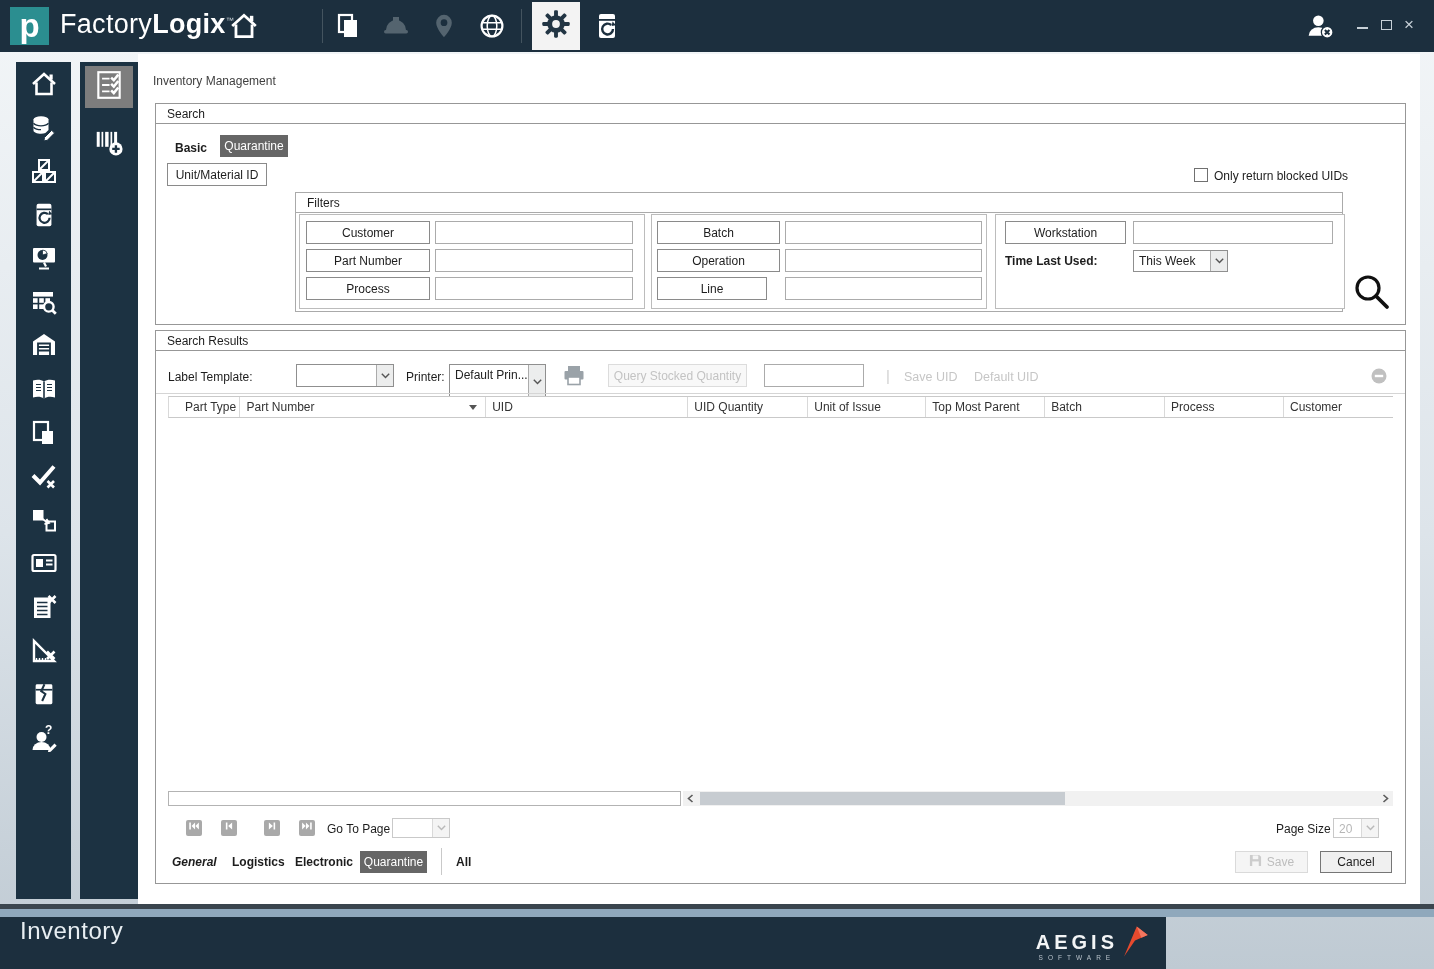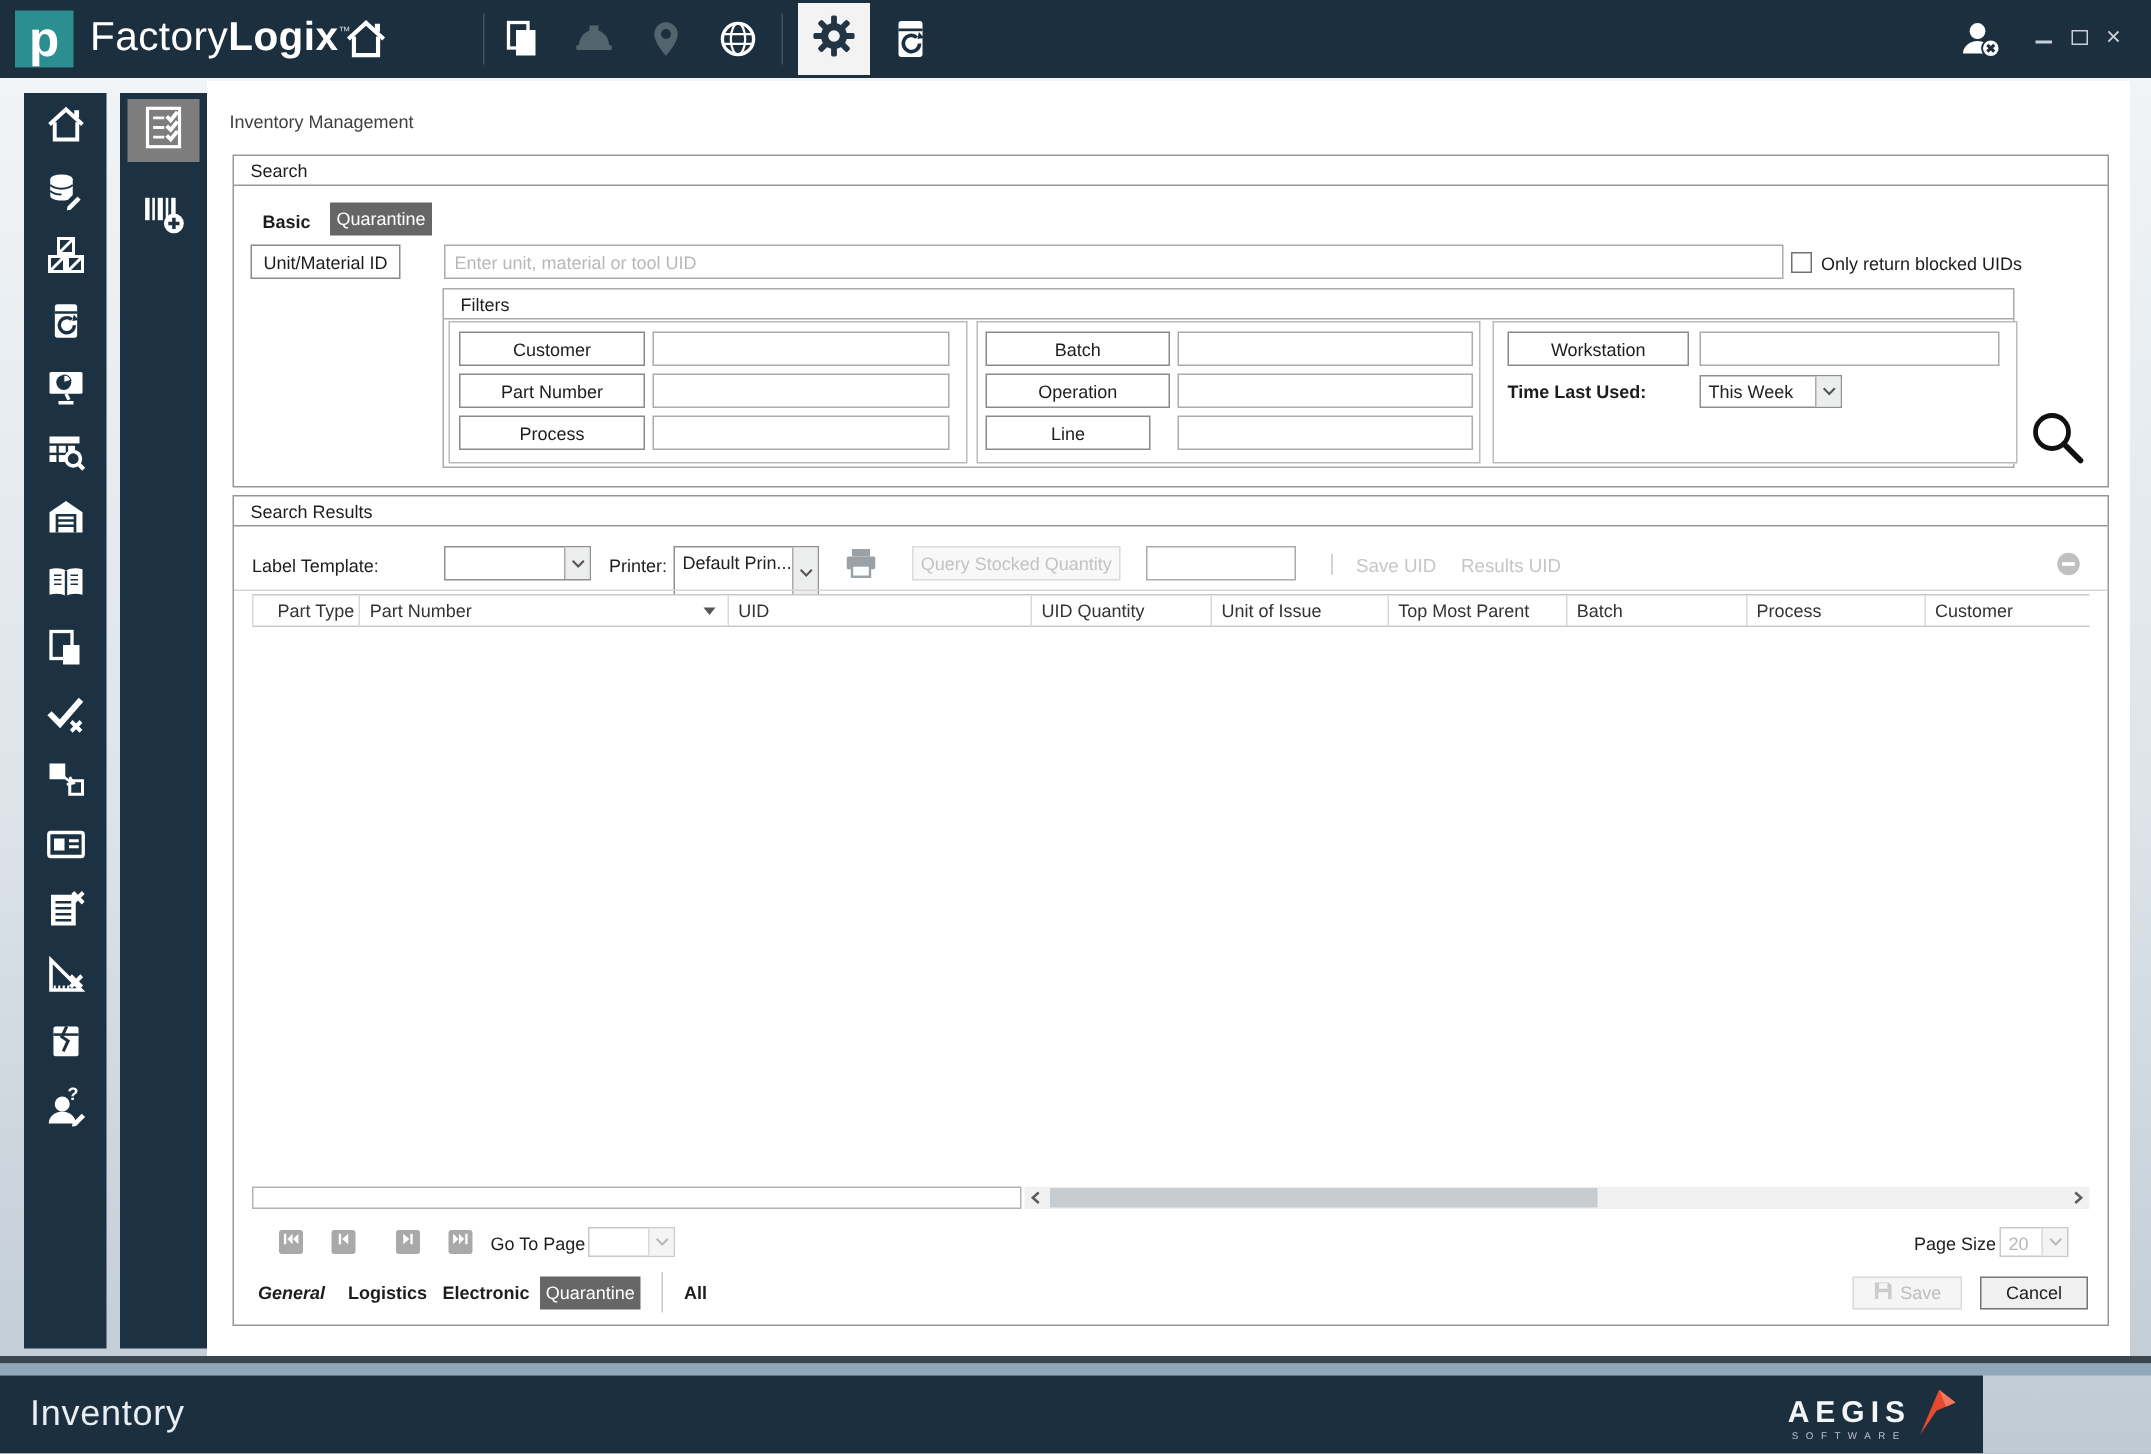--- a/index.html
+++ b/index.html
@@ -72,22 +72,22 @@
            display:flex; align-items:center; justify-content:center; cursor:pointer; }
 
   .savebtn { position:absolute; left:1235px; top:851px; width:73px; height:22px; background:#f5f5f5;
              border:1px solid #dadada; color:#bdbdbd; font-size:12px; display:flex; align-items:center; justify-content:center; gap:5px; }
   .cancelbtn { position:absolute; left:1320px; top:851px; width:72px; height:22px; background:#f0f0f0;
                border:1px solid #767676; color:#1d1d1d; font-size:12px; display:flex; align-items:center; justify-content:center; cursor:pointer; }
 
   
   .foot-shadow { position:absolute; left:0; top:904px; width:1434px; height:5px; background:#3a454e; }
   .foot-strip { position:absolute; left:0; top:909px; width:1434px; height:8px; background:#8fa8bc; }
-  .footbar { position:absolute; left:0; top:917px; width:1322px; height:52px; background:#1c2f3e;
-             display:flex; align-items:center; }
+  .footbar { position:absolute; left:0; top:917px; width:1166px; height:52px; background:#1c2f3e;
+             display:flex; }
   .foot-title { margin-left:20px; font-size:24px; font-weight:300; color:#e8eef2; letter-spacing:.5px; }
   .aegis { position:absolute; right:16px; top:6px; display:flex; align-items:flex-start;margin-left:12px; }
   .aegis-txt { display:flex; flex-direction:column; align-items:center; margin-top:9px; }
   .aegis-name { font-size:20px; font-weight:700; letter-spacing:4px; color:#f3f5f6; line-height:20px; }
   .aegis-sub { font-size:6.5px; letter-spacing:5px; color:#b9c3cb; margin-top:2px; }
 </style>
 </head>
 <body>
 
 <div id="app">
@@ -340,21 +340,20 @@
   <div class="pagetitle">Inventory Management</div>
 
   <div class="groupbox" style="left:155px;top:103px;width:1251px;height:222px;">
     <div class="gb-head">Search</div>
   </div>
 
   <div class="tab" style="left:175px;top:141px;">Basic</div>
   <div class="tab tab-sel" style="left:220px;top:135px;width:68px;height:22px;">Quarantine</div>
 
   <div class="btn" style="left:167px;top:163px;width:100px;height:23px;">Unit/Material ID</div>
-  <input class="textfield" style="left: 296px; top: 163px; width: 893px; height: 23px;" placeholder="Enter unit, material or tool UID">
   <div class="chk" style="left:1194px;top:168px;"></div>
   <div class="lbl" style="left:1214px;top:169px;">Only return blocked UIDs</div>
 
   <div class="groupbox" style="left:295px;top:192px;width:1048px;height:120px;border-color:#aaaaaa;">
     <div class="gb-head" style="border-bottom-color:#aaaaaa;">Filters</div>
   </div>
 
   <div class="groupbox" style="left:299px;top:214px;width:346px;height:95px;border-color:#bcbcbc;"></div>
   <div class="btn" style="left:306px;top:221px;width:124px;height:23px;">Customer</div>
   <input class="textfield" style="left: 435px; top: 221px; width: 198px; height: 23px;">
@@ -417,21 +416,21 @@
     <span><svg width="22" height="21" viewBox="0 0 22 20">
           <rect x="5" y="0.5" width="12" height="5" fill="#9aa2a8"></rect>
           <rect x="1.5" y="5.5" width="19" height="8.5" rx="1" fill="#9aa2a8"></rect>
           <rect x="5" y="11.5" width="12" height="7.5" fill="#fff" stroke="#9aa2a8" stroke-width="1.6"></rect>
         </svg></span>
   </div>
   <div class="btn" style="left:608px;top:364px;width:139px;height:23px;border-color:#dcdcdc;background:#f8f8f8;color:#c3c3c3;cursor:default;">Query Stocked Quantity</div>
   <input class="textfield" style="left: 764px; top: 364px; width: 100px; height: 23px;">
   <div class="lbl" style="left:886px;top:367px;color:#d0d0d0;font-size:15px;">|</div>
   <div class="lbl gray" style="left:904px;top:370px;font-size:12.5px;">Save UID</div>
-  <div class="lbl gray" style="left:974px;top:370px;font-size:12.5px;">Results UID</div>
+  <div class="lbl gray" style="left:974px;top:370px;font-size:12.5px;">Default UID</div>
   <div class="abs" style="left:1371px;top:368px;">
     <span><svg width="16" height="16" viewBox="0 0 16 16">
           <circle cx="8" cy="8" r="7.5" fill="#c0c0c0"></circle>
           <rect x="3.8" y="6.8" width="8.4" height="2.4" fill="#fff"></rect>
         </svg></span>
   </div>
 
   <div class="abs" style="left:156px;top:393px;width:1249px;border-top:1px solid #d5d5d5;"></div>
 
   <div class="thead">

